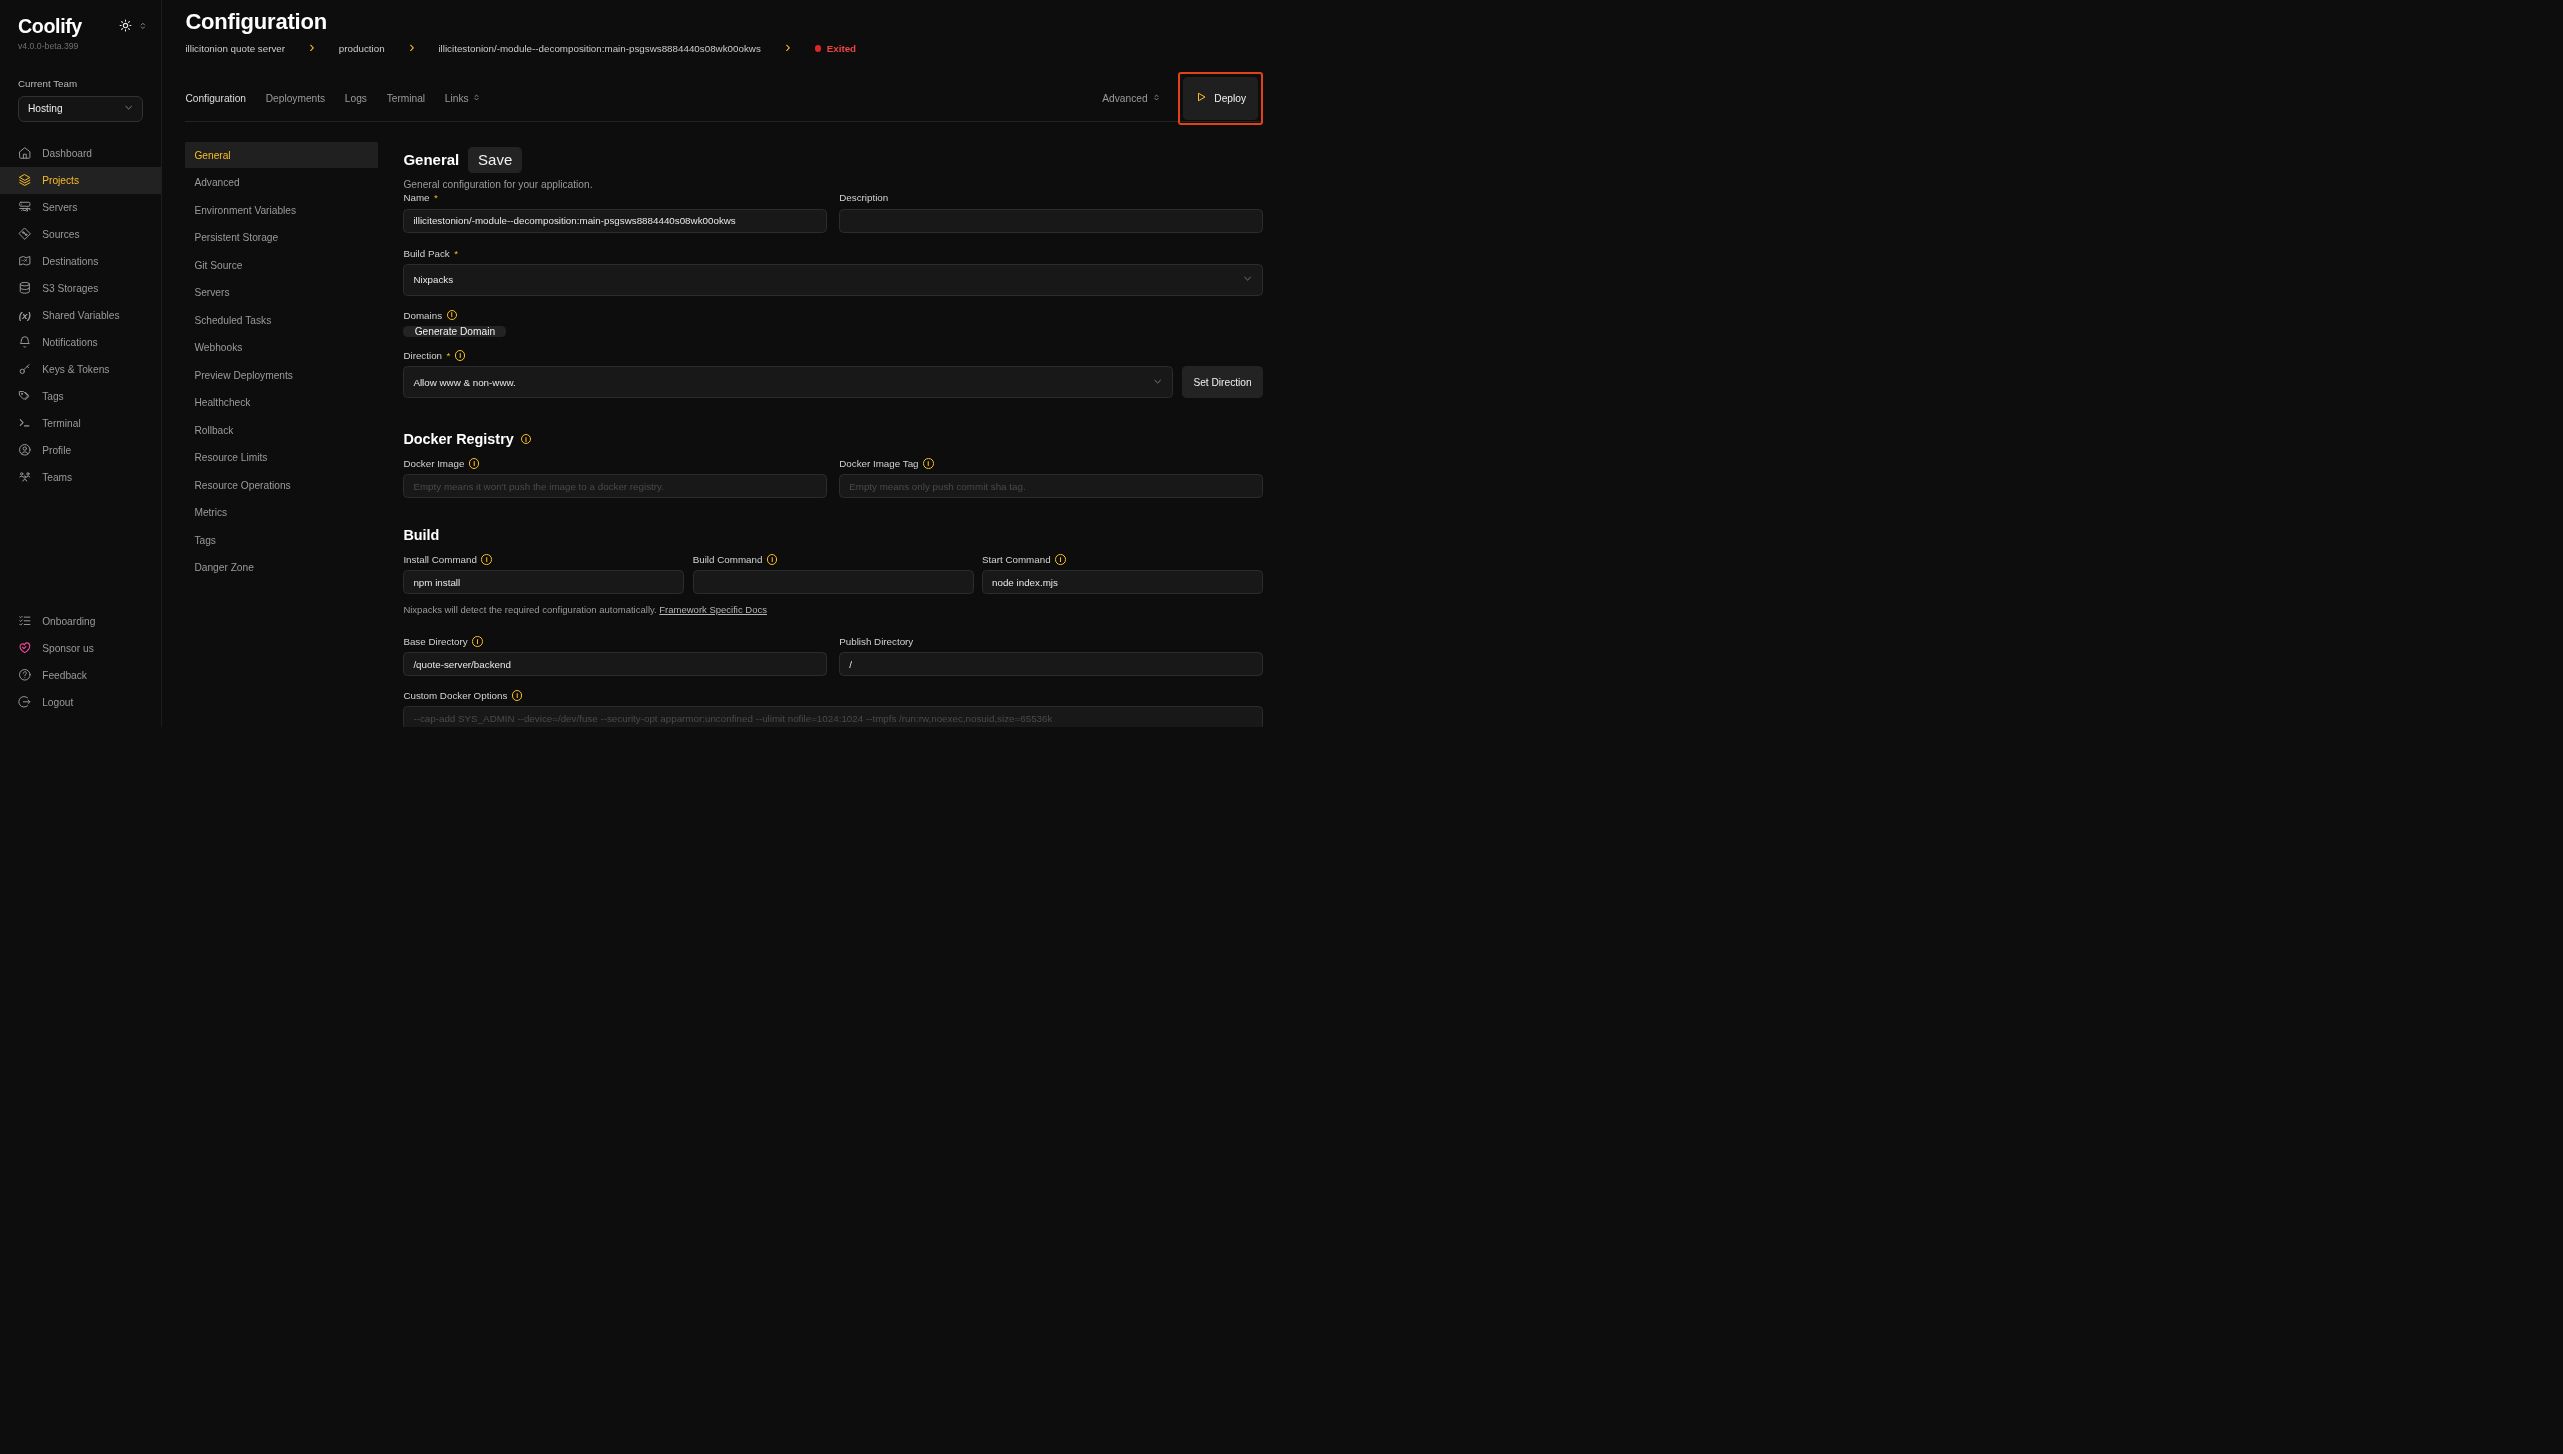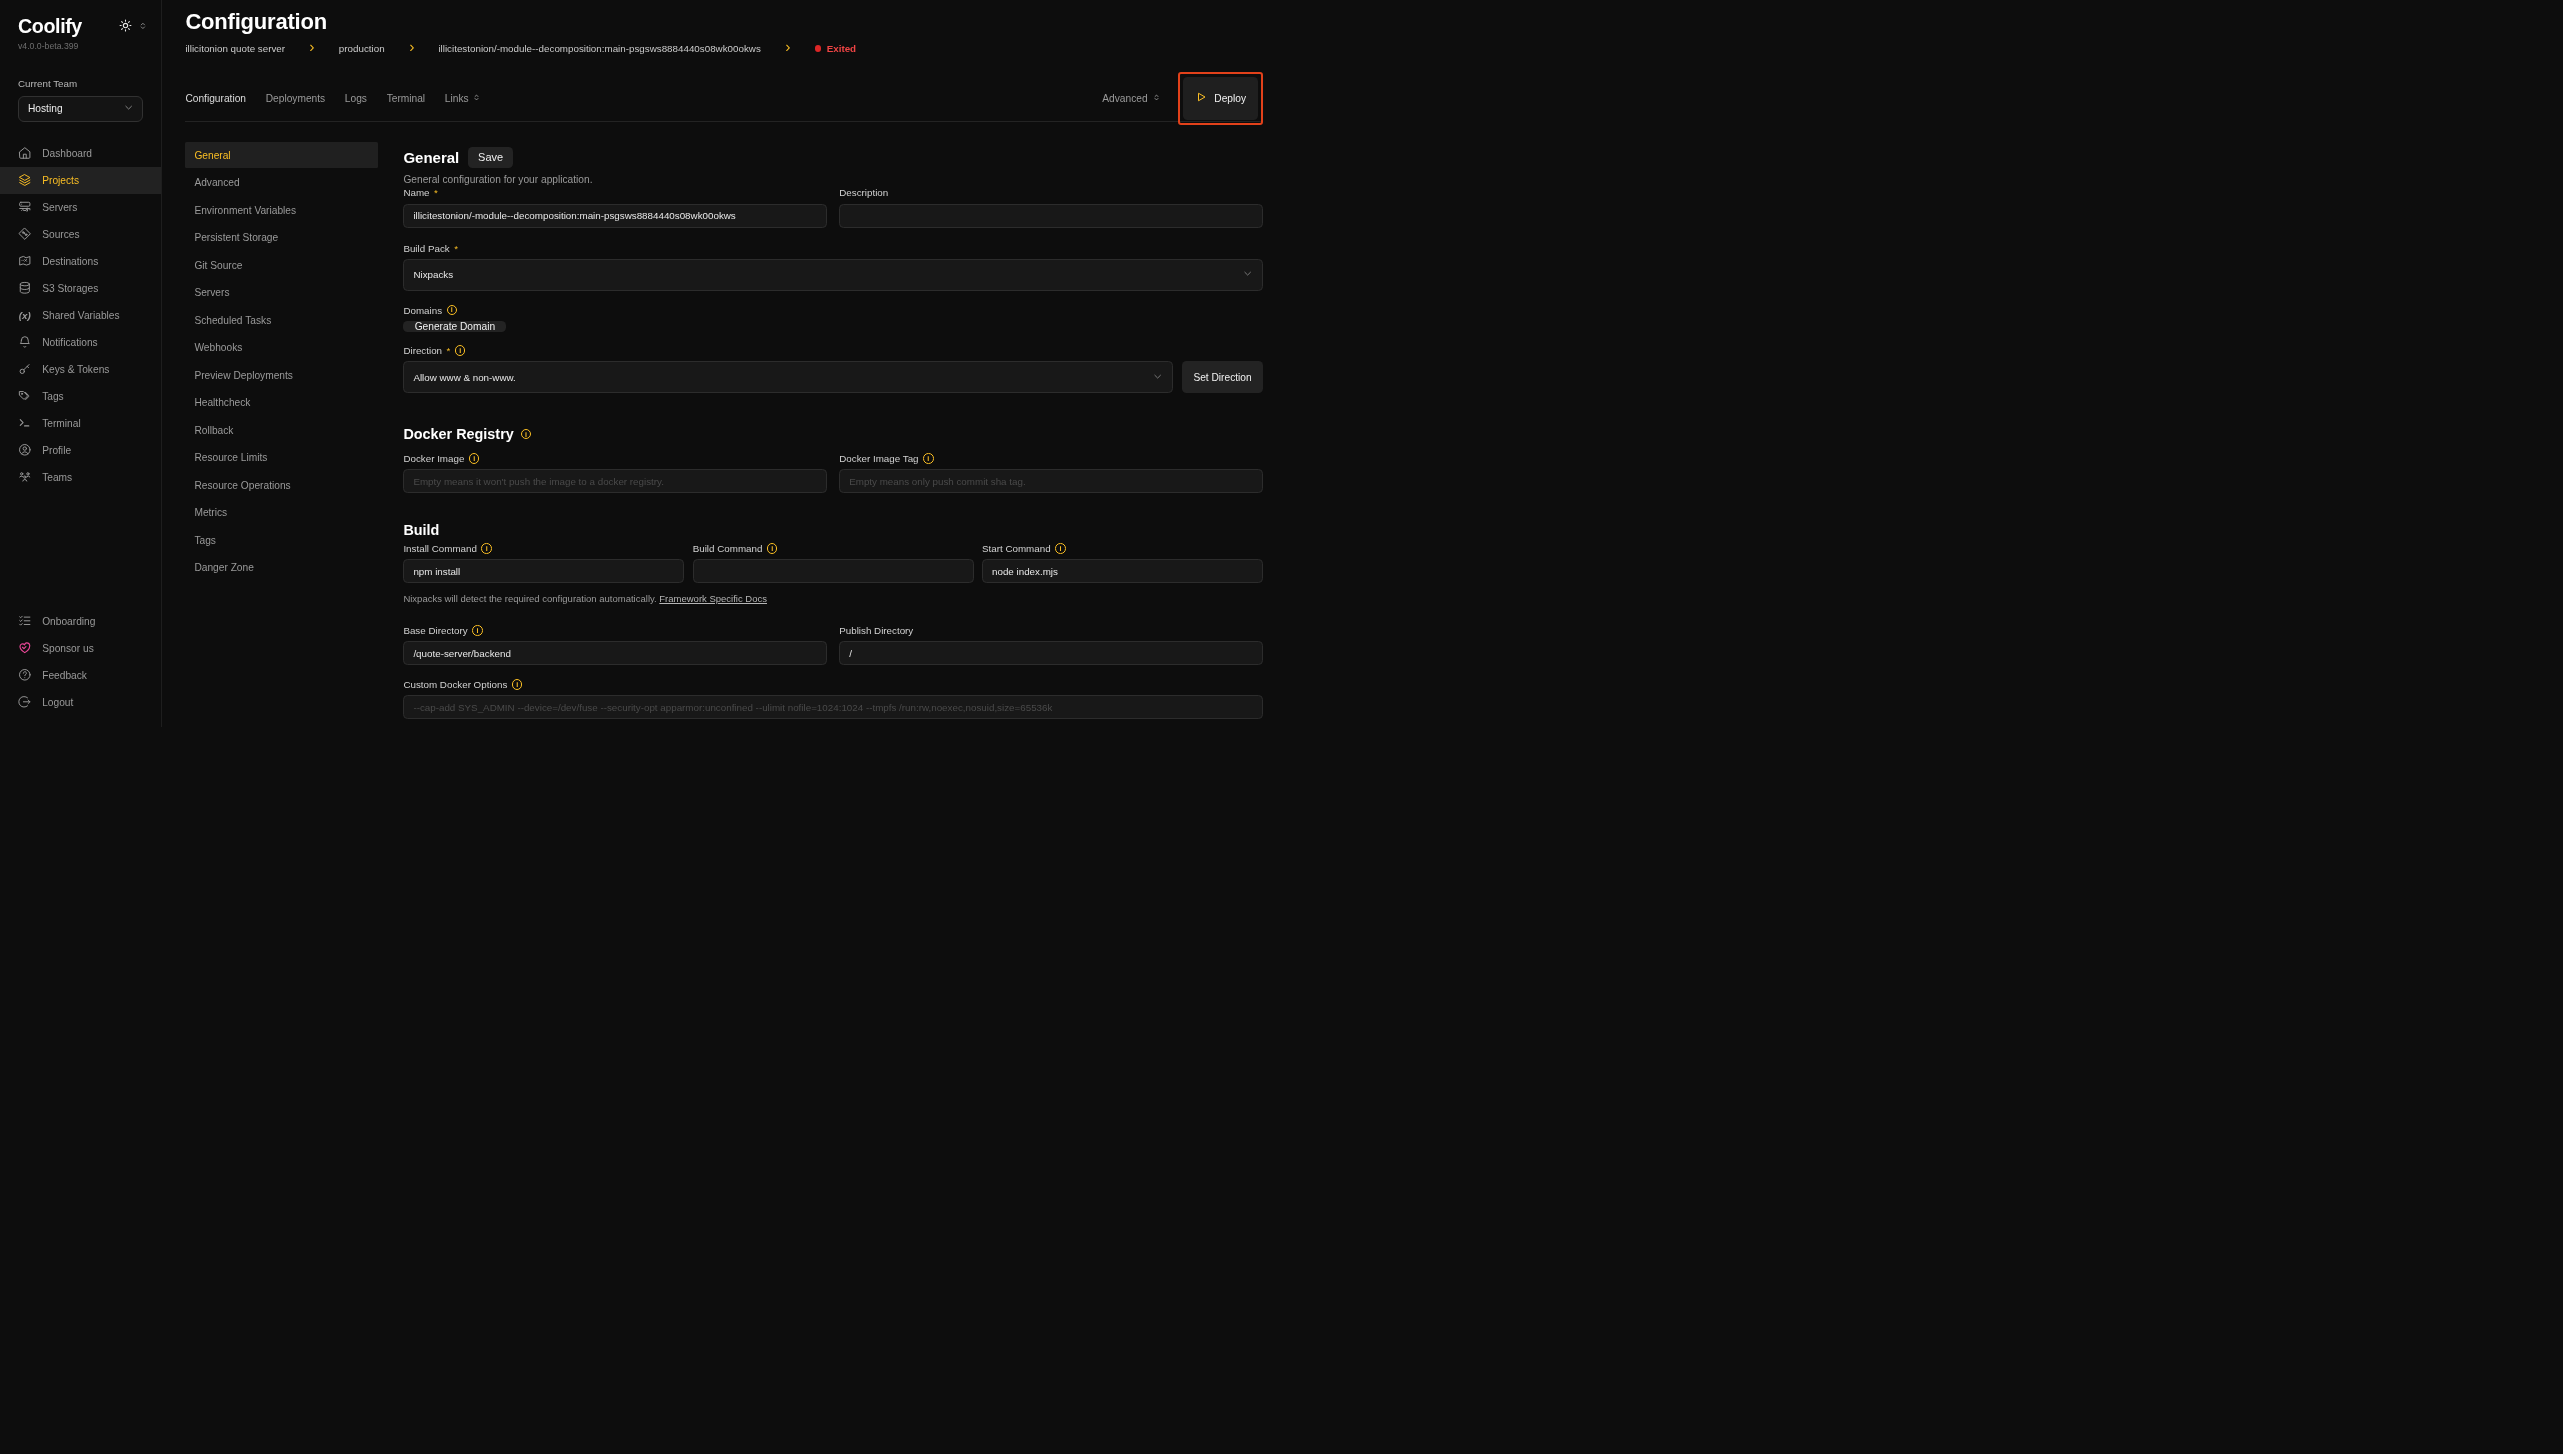--- a/index.html
+++ b/index.html
@@ -72,21 +72,21 @@
     height:26px; display:flex; align-items:center; padding:0 9px;
     color:#9a9a9a; cursor:pointer; margin-bottom:1.5px; border-radius:1.5px; white-space:nowrap;
   }
   .subnav-item.active { background:#202020; color:#fbbf24; }
 
   .form { flex:1; margin-left:25px; min-width:0; }
   .section-head { display:flex; align-items:center; gap:9px; margin-top:4.5px; }
   .h2 { font-size:15px; font-weight:700; color:#fff; }
   .save-btn {
     background:#232323; border-radius:4.5px; padding:4.5px 9.8px; color:#f0f0f0;
-    cursor:pointer; font-size:11px;
+    cursor:pointer; font-size:15px;
   }
   .subtitle { margin-top:6.8px; color:#9a9a9a; }
 
   .row { display:flex; gap:12px; }
   .col { flex:1; min-width:0; }
   .field-label { display:flex; align-items:center; gap:4.5px; color:#d2d2d2; font-size:9.8px; margin-bottom:5.3px; white-space:nowrap; }
   .req { color:#fbbf24; }
   .info {
     width:10.6px; height:10.6px; border:1.1px solid #fbbf24; border-radius:50%;
     color:#fbbf24; font-size:7.2px; line-height:1; display:inline-flex;
@@ -109,21 +109,21 @@
   }
   .h3 { font-size:14.4px; font-weight:700; color:#fff; display:flex; align-items:center; gap:6.8px; }
   .helper { margin-top:9.8px; font-size:9.5px; color:#9a9a9a; }
   .helper a { color:#b5b5b5; text-decoration:underline; cursor:pointer; }
   .checkbox {
     width:13.6px; height:13.6px; border:1.1px solid #474747; border-radius:3.8px; background:#151515; cursor:pointer;
   }
 
   .mt24 { margin-top:2px; } .mt20 { margin-top:15px; } .mt18 { margin-top:13.6px; }
   .mt17 { margin-top:13px; } .mt44 { margin-top:33px; } .mt14 { margin-top:10.6px; }
-  .mt38 { margin-top:29px; } .mt12 { margin-top:5px; } .mt28 { margin-top:21px; }
+  .mt38 { margin-top:29px; } .mt12 { margin-top:11px; } .mt28 { margin-top:21px; }
 </style>
 </head>
 <body>
 
 <div class="sidebar">
   <div class="logo-row">
     <div class="logo">Coolify</div>
     <div class="theme">
       <span class="icon">
         <svg width="13" height="13" viewBox="0 0 24 24" fill="none" stroke="currentColor" stroke-width="2" stroke-linecap="round">

